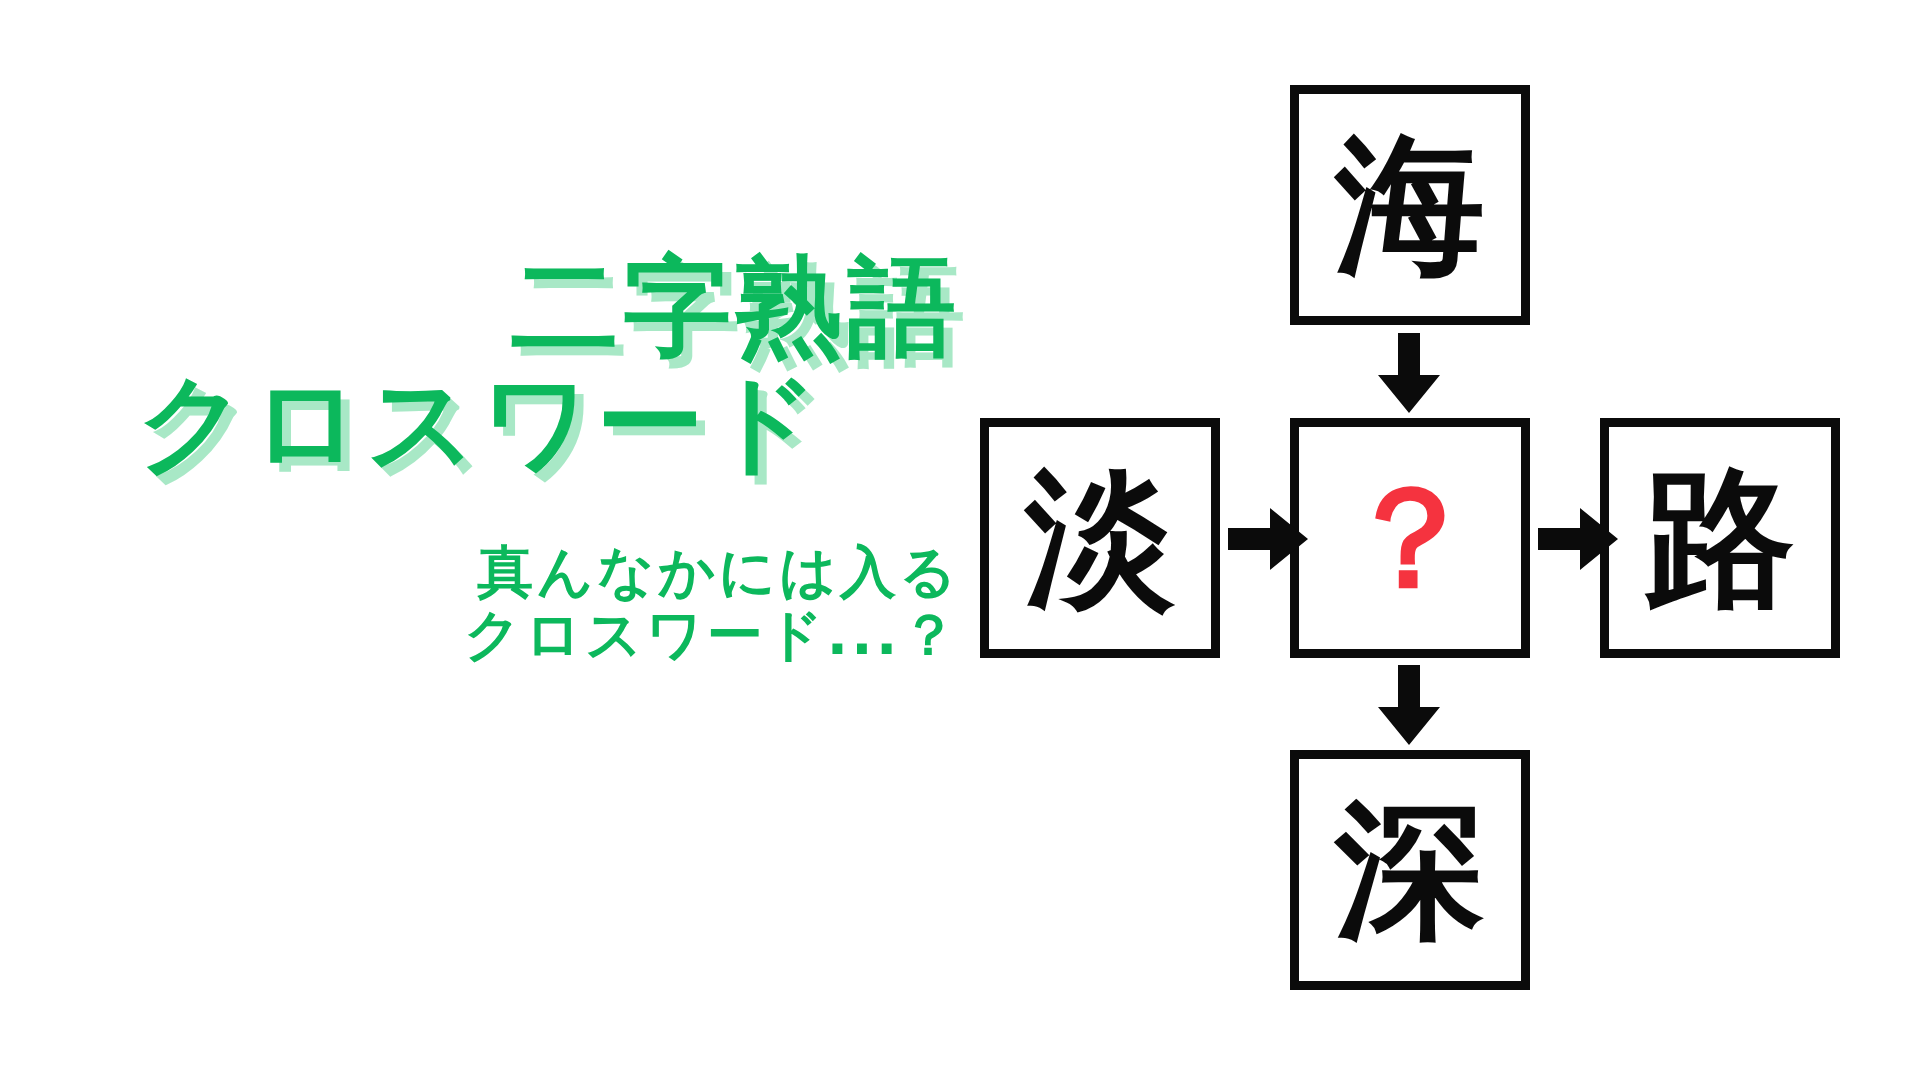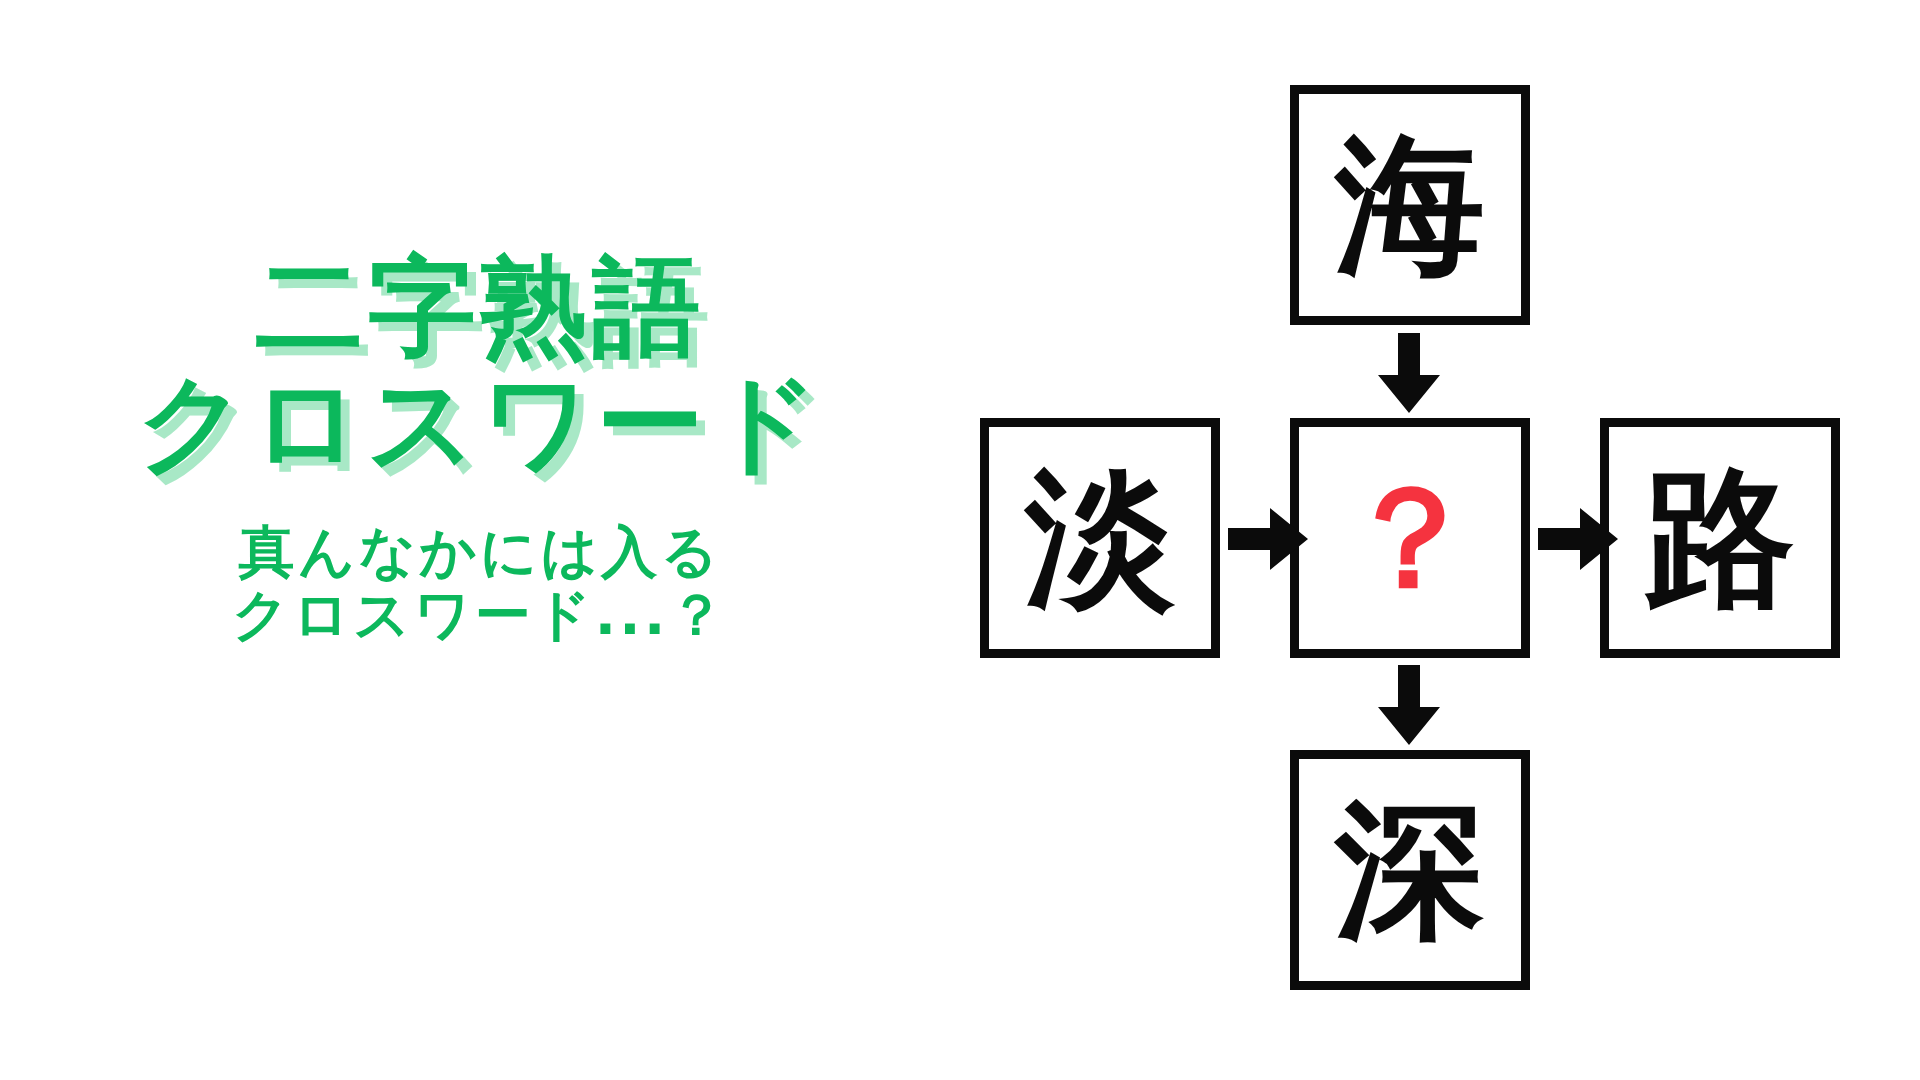--- a/index.html
+++ b/index.html
@@ -34,30 +34,31 @@
     font-family: "DejaVu Sans", "Liberation Sans", sans-serif;
     font-weight: 700;
     color: #0cb85c;
     line-height: 1.06;
     letter-spacing: 0.04em;
     white-space: nowrap;
     text-shadow: 9px 9px 0 #a8e8c6;
   }
   #title-line-1 {
     font-size: 108px;
+    text-align: right;
   }
   #title-line-2 {
     font-size: 108px;
     margin-top: 2px;
     text-align: center;
   }
 
   #subtitle-block {
-    margin-top: 40px;
-    text-align: center;
+    margin-top: 60px;
+    text-align: right;
   }
   .subtitle-line {
     font-family: "DejaVu Sans", "Liberation Sans", sans-serif;
     font-weight: 700;
     color: #0cb85c;
     font-size: 56px;
     line-height: 1.12;
     letter-spacing: 0.06em;
     white-space: nowrap;
   }

